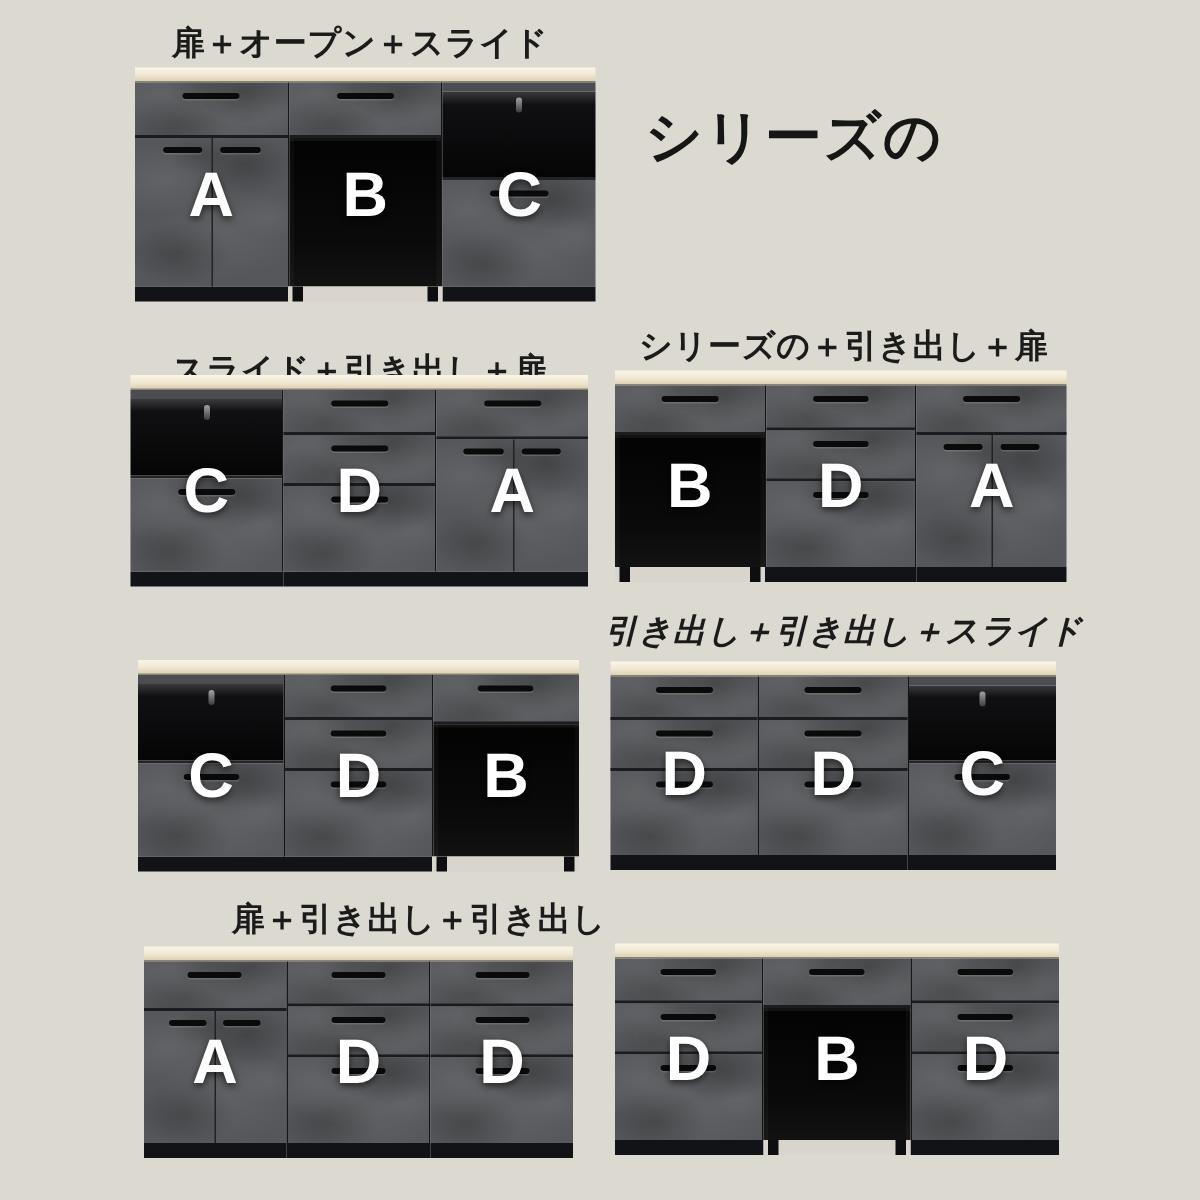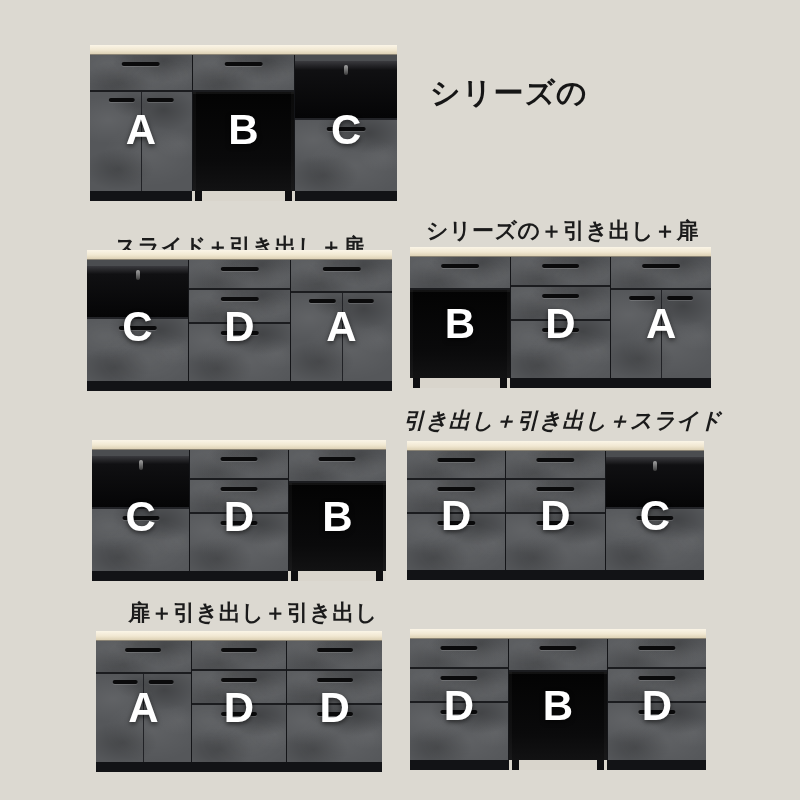--- a/index.html
+++ b/index.html
@@ -7,21 +7,21 @@
     position:relative;width:800px;height:800px;overflow:hidden;
     background:#dcd9d1;
     font-family:"Liberation Sans", sans-serif;
   }
   .fig-label{
     position:absolute;font-weight:700;font-size:22px;color:#1b1b1b;
     text-align:center;white-space:nowrap;letter-spacing:0.5px;
   }
   .series-title{
     position:absolute;left:430px;top:72px;width:350px;
-    font-weight:700;font-size:30px;line-height:41px;color:#161616;
+    font-weight:700;font-size:38px;line-height:41px;color:#161616;
     letter-spacing:1px;
   }
   .cabinet{position:absolute;display:flex;flex-direction:column;}
   .counter{
     height:9px;flex:0 0 9px;
     background:linear-gradient(180deg,#fbf5e7 0%,#f1e8d2 55%,#ddd1b5 100%);
     border-bottom:1px solid #8a8374;
   }
   .units{flex:1;display:flex;}
   .unit{position:relative;flex:1;display:flex;flex-direction:column;}
@@ -76,35 +76,36 @@
   .base-seg.floor{background:#d9d5cc;position:relative;}
   .base-seg.floor::before{content:"";position:absolute;left:3px;bottom:0;width:7px;height:10px;background:#0e0e10;}
   .base-seg.floor::after{content:"";position:absolute;right:3px;bottom:0;width:7px;height:10px;background:#0e0e10;}
 
   
   #lab1{left:60px;top:14px;width:360px;}
   #lab2{left:60px;top:232px;width:360px;}
   #lab3{left:400px;top:216px;width:325px;}
   #lab4{left:55px;top:406px;width:370px;}
   #lab5{left:395px;top:406px;width:335px;font-style:italic;}
-  #lab6{left:73px;top:598px;width:360px;}
+  #lab6{left:44px;top:598px;width:360px;text-align:right;}
   #lab7{left:390px;top:598px;width:340px;}
   #cab1{left:90px;top:45px;width:307px;height:156px;}
   #cab2{left:87px;top:250px;width:305px;height:141px;}
   #cab3{left:410px;top:247px;width:301px;height:141px;}
   #cab4{left:92px;top:440px;width:294px;height:141px;}
   #cab5{left:407px;top:441px;width:297px;height:139px;}
   #cab6{left:96px;top:631px;width:286px;height:141px;}
   #cab7{left:410px;top:629px;width:296px;height:141px;}
 </style>
 </head>
 <body>
 
 <div class="page">
 
+  <div id="lab1" class="fig-label">扉＋オープン＋スライド</div>
   <div id="cab1" class="cabinet">
     <div class="counter"></div>
     <div class="units">
       <div class="unit">
         <div class="sec topdrawer stone">
             <i class="handle"></i>
           </div>
         <div class="sec doors stone">
           <i class="handle hl"></i>
           <i class="handle hr"></i>

